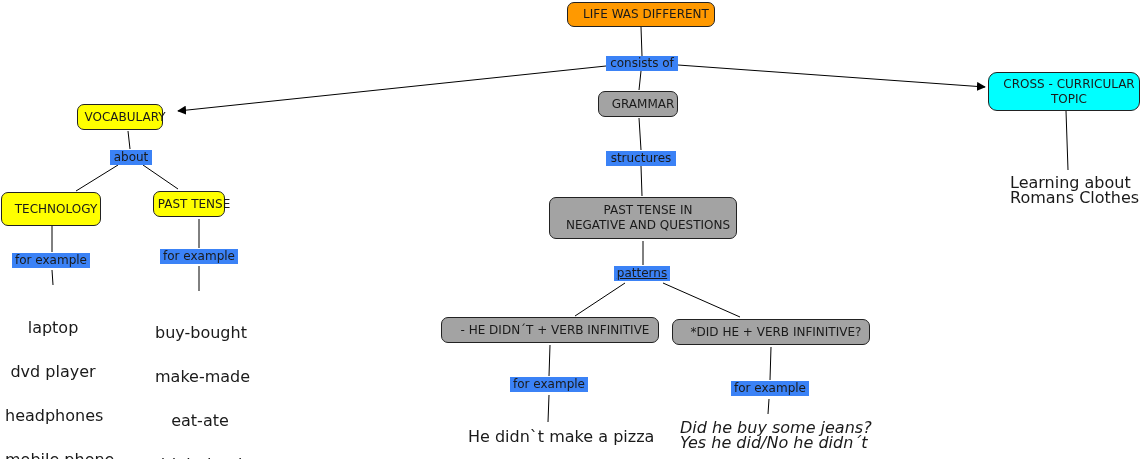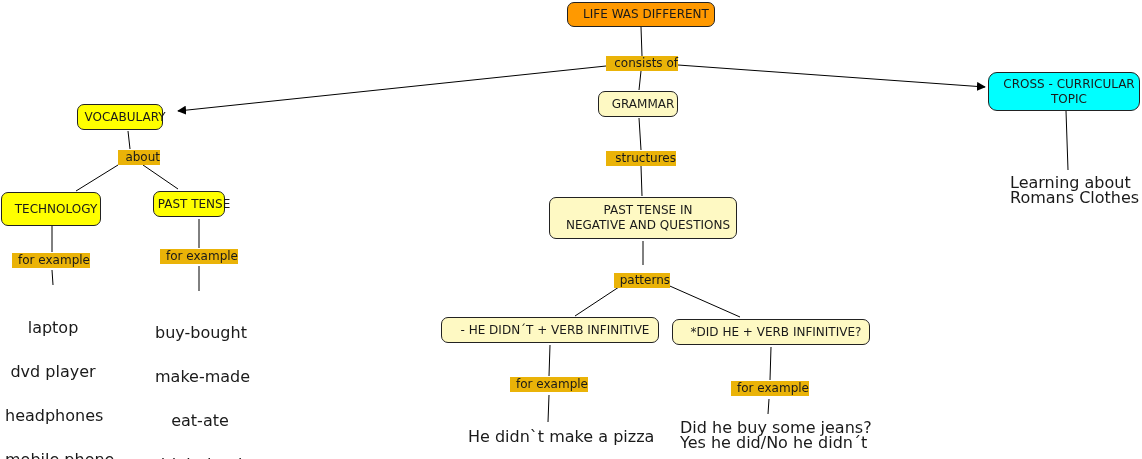--- a/index.html
+++ b/index.html
@@ -4,24 +4,24 @@
 <style>
   html, body { margin: 0; padding: 0; background: #ffffff; }
   body { width: 1142px; height: 459px; position: relative; overflow: hidden;
          font-family: "DejaVu Sans", "Liberation Sans", sans-serif; color: #1a1a1a; }
   svg.links { position: absolute; left: 0; top: 0; width: 1142px; height: 459px; }
   .node { position: absolute; box-sizing: border-box; border: 1px solid #222;
           border-radius: 7px; font-size: 12px; line-height: 15px; text-align: center;
           display: flex; align-items: center; justify-content: center; white-space: pre; padding-left: 10px; }
   .orange { background: #ff9900; }
   .yellow { background: #ffff00; }
-  .pink   { background: #fef9c3; }
+  .pink   { background: #a3a3a3; }
   .cyan   { background: #00ffff; border-radius: 9px; }
-  .label  { position: absolute; font-size: 12px; line-height: 14.5px; text-align: right;
-            background: #eab308; white-space: pre; }
+  .label  { position: absolute; font-size: 12px; line-height: 14.5px; text-align: center;
+            background: #3b82f6; white-space: pre; }
   .text   { position: absolute; font-size: 16px; line-height: 14.6px; text-align: center; white-space: pre; }
 </style>
 </head>
 <body>
 
 <svg class="links" xmlns="http://www.w3.org/2000/svg">
   <defs>
     <marker id="arrow" viewBox="0 0 10 10" refX="9" refY="5" markerWidth="9" markerHeight="9" orient="auto-start-reverse">
       <path d="M0,0 L10,5 L0,10 z" fill="#000"></path>
     </marker>
@@ -66,21 +66,21 @@
 
 <div class="label" style="left:606px; top:56px; width:72px;">consists of</div>
 
 <div class="node yellow" style="left:77px; top:104px; width:86px; height:26px;">VOCABULARY</div>
 
 <div class="node pink" style="left:598px; top:91px; width:80px; height:26px;">GRAMMAR</div>
 
 <div class="node cyan" style="left:988px; top:72px; width:152px; height:39px;">CROSS - CURRICULAR
 TOPIC</div>
 
-<div class="label" style="left:110px; top:150px; width:42px;margin-left:8px;">about</div>
+<div class="label" style="left:110px; top:150px; width:42px;">about</div>
 
 <div class="node yellow" style="left:1px; top:192px; width:100px; height:34px;">TECHNOLOGY</div>
 
 <div class="node yellow" style="left:153px; top:191px; width:72px; height:26px;">PAST TENSE</div>
 
 <div class="label" style="left:12px; top:253px; width:78px;">for example</div>
 
 <div class="label" style="left:160px; top:249px; width:78px;">for example</div>
 
 <div class="text" style="left:5px; top:292px; width:96px;">
@@ -102,29 +102,29 @@
   
   
   
 </div>
 
 <div class="label" style="left:606px; top:151px; width:70px;">structures</div>
 
 <div class="node pink" style="left:549px; top:197px; width:188px; height:42px;">PAST TENSE IN
 NEGATIVE AND QUESTIONS</div>
 
-<div class="label" style="left:614px; top:273px; width:56px;">patterns</div>
+<div class="label" style="left:614px; top:266px; width:56px;text-decoration:underline;">patterns</div>
 
 <div class="node pink" style="left:441px; top:317px; width:218px; height:26px;">- HE DIDN´T + VERB INFINITIVE</div>
 
 <div class="node pink" style="left:672px; top:319px; width:198px; height:26px;">*DID HE + VERB INFINITIVE?</div>
 
 <div class="label" style="left:510px; top:377px; width:78px;">for example</div>
 
 <div class="label" style="left:731px; top:381px; width:78px;">for example</div>
 
 <div class="text" style="left:468px; top:430px; width:160px;">He didn`t make a pizza</div>
 
-<div class="text" style="left:680px; top:421px; width:176px;">Did he buy some jeans?
+<div class="text" style="left:680px; top:421px; width:176px;font-style:italic;">Did he buy some jeans?
 Yes he did/No he didn´t</div>
 
 <div class="text" style="left:1010px; top:176px; width:116px;">Learning about
 Romans Clothes</div>
 
 </body></html>

